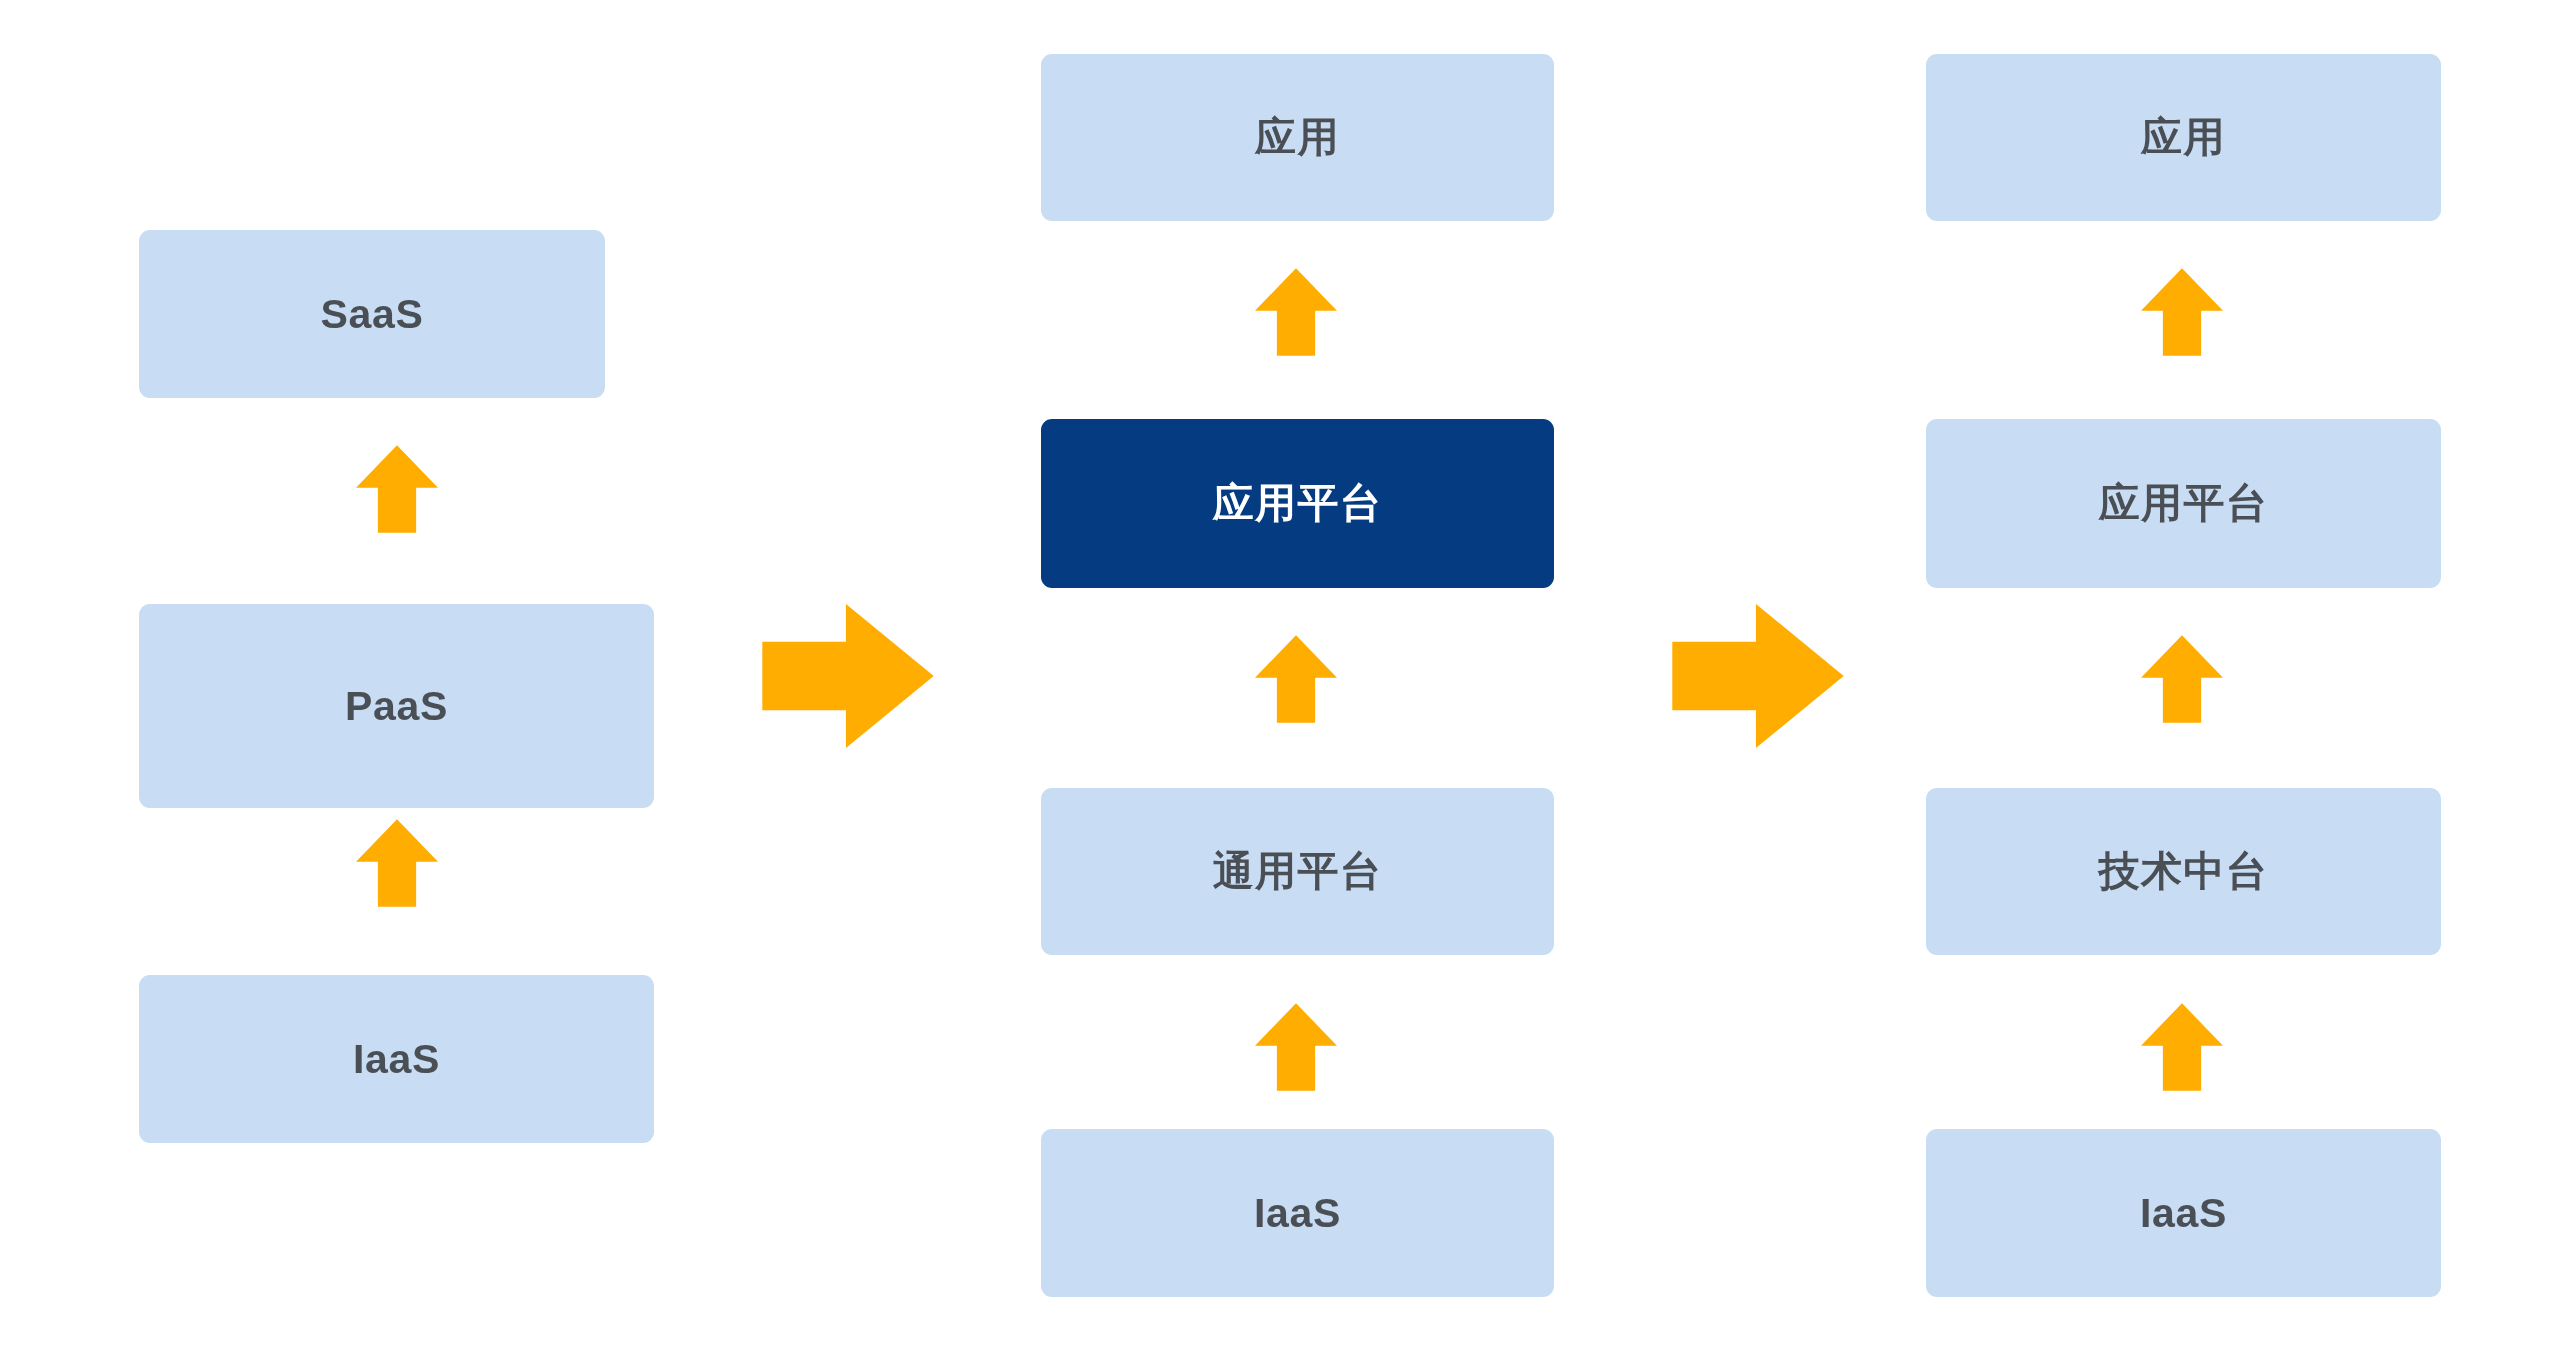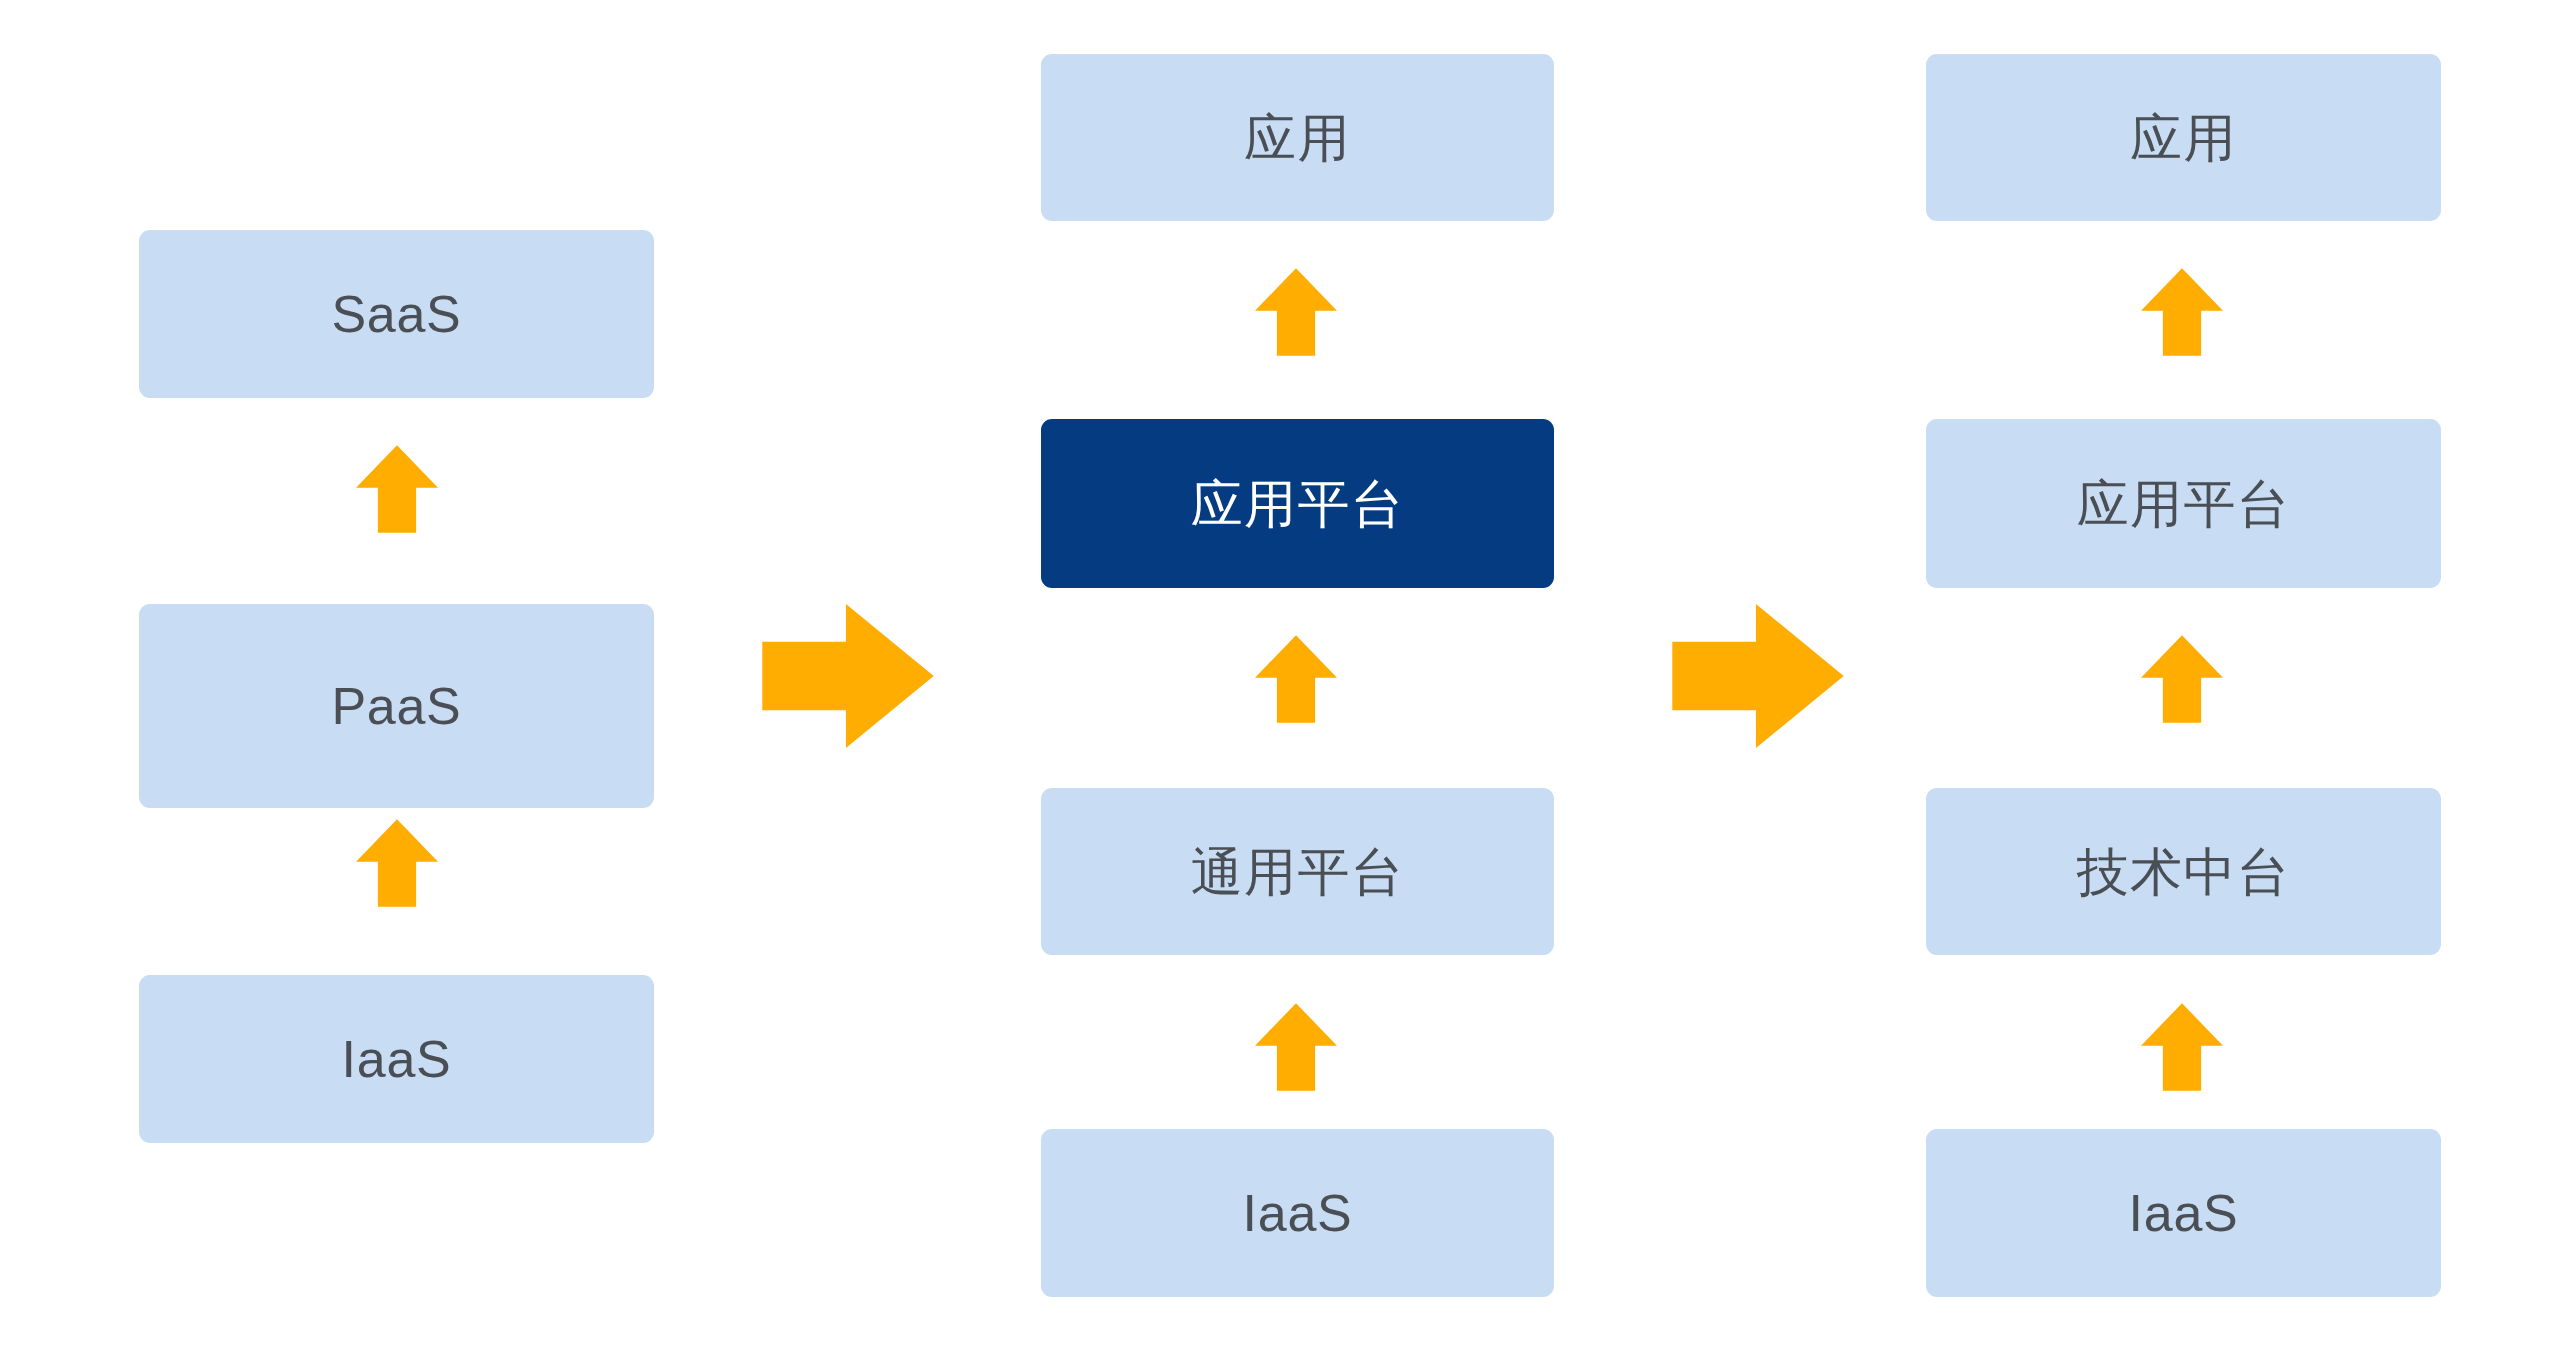--- a/index.html
+++ b/index.html
@@ -29,22 +29,22 @@
     box-sizing: border-box;
     text-align: center;
   }
   .box-light {
     background: #C8DCF3;
   }
   .box-dark {
     background: #053C81;
   }
   .box-label {
-    font-size: 52px;
-    font-weight: 400;
+    font-size: 41px;
+    font-weight: 700;
     letter-spacing: 1.4px;
     line-height: 1;
     white-space: nowrap;
   }
   .label-dark-on-light { color: #4A4F55; }
   .label-light-on-dark { color: #FFFFFF; }
   .label-latin { letter-spacing: 0.7px; }
 
   
   .up-arrow {
@@ -62,21 +62,21 @@
   }
   .right-arrow svg { display: block; width: 100%; height: 100%; }
 </style>
 </head>
 <body>
 
 <div id="stage">
 
   <div class="col">
 
-    <div class="box box-light" style="left:139px; top:230px; width:515px; height:168px;">
+    <div class="box box-light" style="left:139px; top:230px; width:466px; height:168px;">
       <span class="box-label label-dark-on-light label-latin">SaaS</span>
     </div>
 
     <div class="up-arrow" style="left:356px; top:445px;">
       <svg viewBox="0 0 120 128" xmlns="http://www.w3.org/2000/svg" aria-hidden="true">
         <polygon points="60,0 120,62 88,62 88,128 32,128 32,62 0,62" fill="#FFAD00"></polygon>
       </svg>
     </div>
 
     <div class="box box-light" style="left:139px; top:604px; width:515px; height:204px;">

